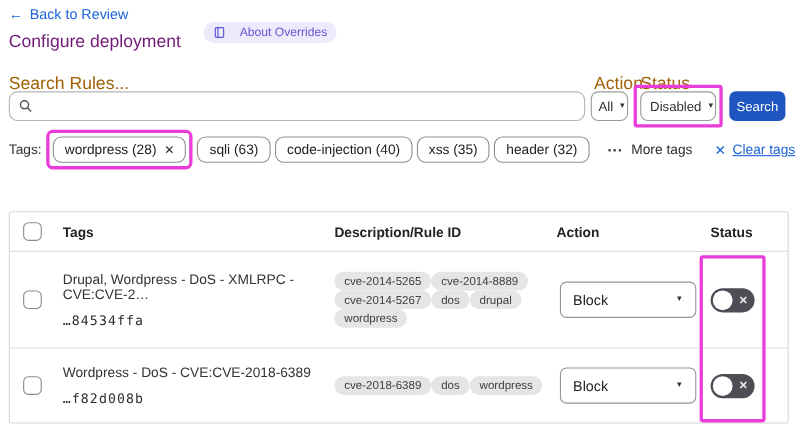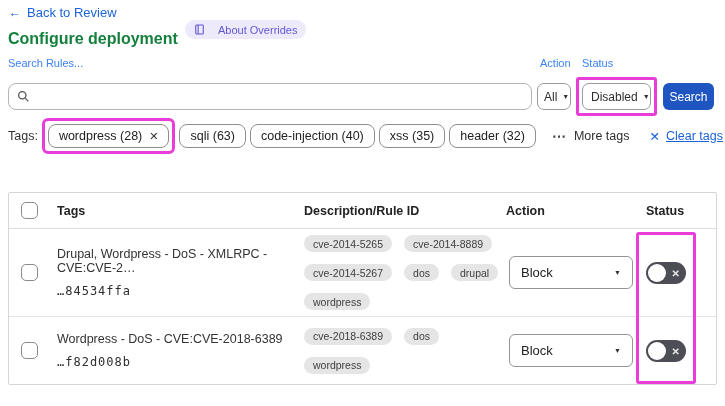--- a/index.html
+++ b/index.html
@@ -11,32 +11,32 @@
   }
 
   
   .back-link {
     position: absolute; left: 8px; top: 5px;
     color: #1b63d8; font-size: 13px; display: flex; align-items: center; gap: 6px;
     cursor: pointer; text-decoration: none;
   }
   .page-title {
     position: absolute; left: 8px; top: 30px;
-    font-size: 16px; font-weight: 700; color: #15803d;
+    font-size: 16px; font-weight: 400; color: #701a75;
   }
   .about-badge {
     position: absolute; left: 185px; top: 20px; height: 19px;
     background: #edeafb; color: #6257d5; border-radius: 10px;
     display: inline-flex; align-items: center; gap: 13px;
     padding: 0 9px; font-size: 11px; cursor: pointer;
   }
   .about-badge svg { display: block; }
 
   
-  .field-label { position: absolute; top: 57px; font-size: 11px; color: #3b82f6; }
+  .field-label { position: absolute; top: 68px; font-size: 16px; color: #a16207; }
   .search-wrap {
     position: absolute; left: 8px; top: 83px; width: 524px; height: 27px;
     border: 1px solid #b5b5b5; border-radius: 8px; background: #fff;
     display: flex; align-items: center; padding: 0 8px; gap: 6px;
   }
   .search-wrap input {
     border: none; outline: none; flex: 1; font-size: 12px;
     font-family: "Liberation Sans", sans-serif; background: transparent; color: #333;
   }
   .select-box {
@@ -90,21 +90,21 @@
   .t-body-row:last-child { border-bottom: none; }
   .row-1 { height: 88px; }
   .row-2 { height: 67px; }
   .cell-check { display: flex; justify-content: flex-start; padding-left: 12px; }
   .checkbox {
     width: 17px; height: 17px; border: 1.5px solid #8a8a8a; border-radius: 5px;
     background: #fff; cursor: pointer;
   }
   .cell-desc { font-size: 12.5px; color: #333; display: flex; flex-direction: column; gap: 9px; padding-right: 14px; }
   .rule-id { font-family: "DejaVu Sans Mono", monospace; font-size: 12px; color: #2e2e2e; letter-spacing: 1px; }
-  .cell-tags { display: flex; flex-wrap: wrap; gap: 12px; align-items: center; padding-right: 6px; }
+  .cell-tags { display: flex; flex-wrap: wrap; gap: 0; align-items: center; padding-right: 6px; }
   .chip {
     background: #e5e5e5; color: #404040; border-radius: 9px;
     font-size: 10.5px; padding: 2.5px 9px; white-space: nowrap;
   }
   .cell-action { padding-left: 3px; }
   .action-select {
     width: 124px; height: 33px; border: 1px solid #949494; border-radius: 6px;
     background: #fff; display: flex; align-items: center; justify-content: space-between;
     padding: 0 11px; font-size: 13px; color: #222; cursor: pointer;
   }

